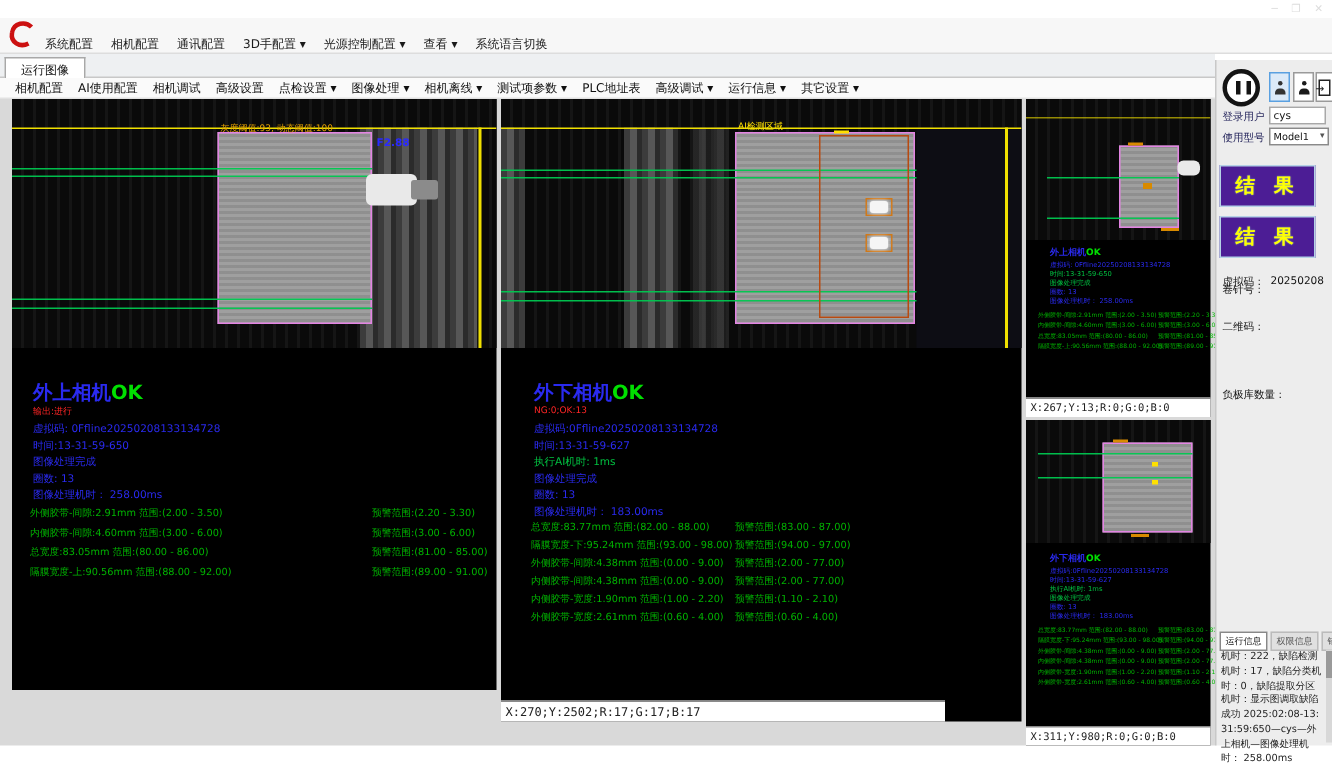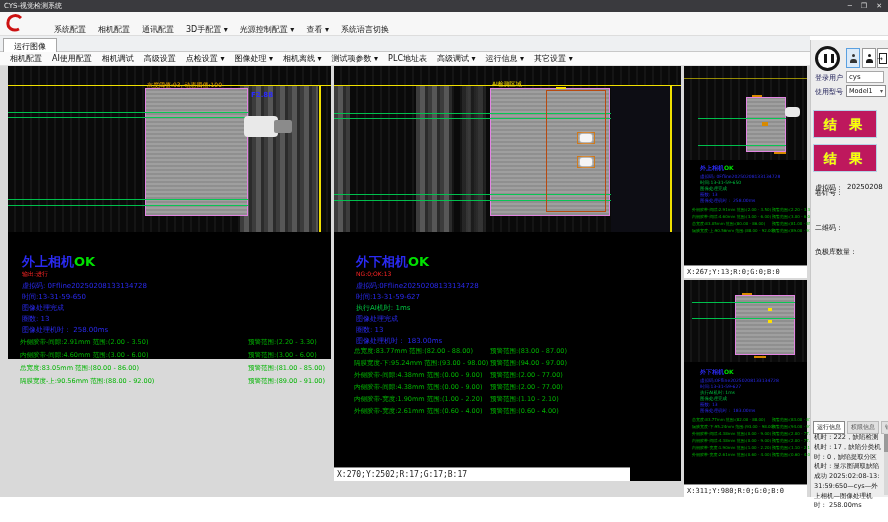--- a/index.html
+++ b/index.html
@@ -6,21 +6,21 @@
   html,body{background:#fff;}
   body{font-family:"DejaVu Sans",sans-serif;}
   .app{position:relative;width:888px;height:522px;overflow:hidden;background:#fff;}
   .abs{position:absolute;}
 
   
   .titlebar{left:0;top:0;width:888px;height:12px;background:#3a3a3e;color:#e8e8e8;font-size:7px;line-height:12px;padding-left:4px;}
   .win-controls{right:2px;top:0;height:12px;display:flex;gap:9px;padding:0 4px;color:#ddd;font-size:7px;line-height:12px;}
   .win-controls span{cursor:default;}
   .menubar{left:0;top:12px;width:888px;height:24px;background:#f7f7f7;border-bottom:1px solid #ddd;}
-  .menu-items{left:30px;top:24px;display:flex;gap:12px;font-size:8px;color:#1a1a1a;white-space:nowrap;margin-left:24px;}
+  .menu-items{left:30px;top:24px;display:flex;gap:12px;font-size:8px;color:#1a1a1a;white-space:nowrap;}
   .tabrow{left:0;top:36px;width:810px;height:16px;background:#eef0f2;border-bottom:1px solid #c8c8c8;}
   .tab{left:3px;top:38px;height:14px;background:#fff;border:1px solid #a8a8a8;border-bottom:none;font-size:8px;padding:2px 10px 0;color:#111;}
   .toolbar{left:0;top:52px;width:810px;height:14px;background:#fafafa;border-bottom:1px solid #e2e2e2;display:flex;align-items:center;gap:10px;padding-left:10px;font-size:8px;color:#111;white-space:nowrap;}
   .main-bg{left:0;top:66px;width:810px;height:431px;background:#d9d9d9;}
 
   
   .cam-panel{background:#000;}
   .cam-img{background:#0b0b0b;overflow:hidden;}
   .streaks{position:absolute;inset:0;background:repeating-linear-gradient(90deg,#0a0a0a 0 6px,#151515 6px 8px);}
   .mach-band{position:absolute;background:repeating-linear-gradient(90deg,#3c3c3c 0 4px,#575757 4px 9px,#2b2b2b 9px 12px);}
@@ -67,21 +67,21 @@
   .person::after{content:'';position:absolute;bottom:0;left:0;width:7px;height:4px;border-radius:3px 3px 0 0;background:#333;}
   .person.dark::before,.person.dark::after{background:#1a1a1a;}
   .door{position:relative;width:8px;height:11px;border:1px solid #222;}
   .door span{position:absolute;left:-3px;top:1px;font-size:7px;color:#222;line-height:8px;}
   .rp-label{position:absolute;font-size:7px;color:#23235a;white-space:nowrap;}
   .rp-strong{position:absolute;font-size:7.5px;color:#1a2a99;font-weight:bold;white-space:nowrap;}
   .rp-box{position:absolute;background:#fff;border:1px solid #a8a8a8;font-size:7px;color:#111;padding:1px 2px;white-space:nowrap;}
   .rp-select{position:absolute;background:#fff;border:1px solid #8a8a8a;font-size:6.5px;color:#111;padding:1px 2px;white-space:nowrap;}
   .rp-select em{font-style:normal;color:#555;float:right;font-size:6px;}
   .rp-value{position:absolute;font-size:7px;color:#111;white-space:nowrap;}
-  .result-box{position:absolute;width:64px;height:28px;background:#be185d;border:1px solid #b5d2e6;
+  .result-box{position:absolute;width:64px;height:28px;background:#4c1d95;border:1px solid #b5d2e6;
     color:#ffff00;font-weight:bold;font-size:13px;letter-spacing:4px;text-align:center;line-height:28px;text-shadow:0 0 1px #9db;}
   .info-tabs{position:absolute;display:flex;gap:2px;}
   .info-tab{font-size:6px;padding:1px 3px;background:#e0e0e0;border:1px solid #bbb;color:#555;white-space:nowrap;}
   .info-tab.active{background:#fff;color:#111;border-color:#888;}
   .log{position:absolute;font-size:6.5px;color:#222;line-height:1.5;word-break:break-all;}
   .vscroll{position:absolute;width:4px;background:#d8d8d8;}
   .vscroll i{position:absolute;left:0;top:1px;width:4px;height:18px;background:#9a9a9a;}
 
   
   .statusbar{left:0;top:498px;width:888px;height:14px;background:#f2f2f2;border-top:1px solid #ccc;display:flex;align-items:center;gap:6px;padding-left:2px;white-space:nowrap;}
@@ -89,23 +89,20 @@
   .badge.y{background:#ffe800;color:#000;}
   .badge.r{background:#ff2d00;color:#fff;}
   .sb-text{font-size:6.5px;color:#333;}
   .sb-msg{font-size:6.5px;color:#555;}
 </style>
 </head>
 <body>
 
 <div class="app">
 
-  <div class="abs titlebar">
-    <span>CYS-视觉检测系统</span>
-  </div>
   <div class="abs win-controls">
     <span>─</span>
     <span>❐</span>
     <span>✕</span>
   </div>
 
   <div class="abs menubar"></div>
   <div class="abs logo" style="left:5px;top:13px;">
     <svg width="20" height="20" viewBox="0 0 20 20">
         <path d="M16 5 C12 1, 4 2, 3 9 C2 15, 8 19, 14 16" stroke="#cc1111" stroke-width="3" fill="none"></path>
@@ -134,21 +131,21 @@
     <span>相机离线 ▾</span>
     <span>测试项参数 ▾</span>
     <span>PLC地址表</span>
     <span>高级调试 ▾</span>
     <span>运行信息 ▾</span>
     <span>其它设置 ▾</span>
   </div>
 
   <div class="abs main-bg"></div>
 
-  <div class="abs cam-panel" style="left:8px;top:66px;width:323px;height:293px;">
+  <div class="abs cam-panel" style="left:8px;top:66px;width:323px;height:394px;">
     <div class="abs cam-img" style="left:0;top:0;width:323px;height:166px;">
       <div class="streaks"></div>
       <div class="mach-band" style="left:232px;top:19px;width:78px;height:147px;"></div>
       <div class="yline-h" style="left:0;top:19px;width:323px;"></div>
       <div class="gray-box" style="left:137px;top:22px;width:103px;height:128px;"></div>
       <div class="gline" style="left:0;top:46px;width:240px;"></div>
       <div class="gline" style="left:0;top:51px;width:240px;"></div>
       <div class="gline" style="left:0;top:133px;width:240px;"></div>
       <div class="gline" style="left:0;top:139px;width:240px;"></div>
       <div class="connector" style="left:236px;top:50px;width:34px;height:21px;"></div>
@@ -321,22 +318,22 @@
       <em>▾</em>
     </div>
 
     <div class="rp-strong" style="left:4px;top:75px;">总结果：</div>
     <div class="result-box" style="left:2px;top:70px;">结 果</div>
     <div class="result-box" style="left:2px;top:104px;">结 果</div>
 
     <div class="rp-label" style="left:4px;top:143px;color:#111;">虚拟码：</div>
     <div class="rp-value" style="left:36px;top:143px;">20250208</div>
     <div class="rp-label" style="left:4px;top:148px;color:#111;">卷针号：</div>
-    <div class="rp-label" style="left:4px;top:183px;color:#111;text-align:right;">二维码：</div>
-    <div class="rp-label" style="left:4px;top:207px;color:#111;">负极库数量：</div>
+    <div class="rp-label" style="left:4px;top:173px;color:#111;text-align:right;">二维码：</div>
+    <div class="rp-label" style="left:4px;top:218px;color:#111;">负极库数量：</div>
 
     <div class="info-tabs" style="left:2px;top:381px;">
       <span class="info-tab active">运行信息</span>
       <span class="info-tab">权限信息</span>
       <span class="info-tab">错误信息</span>
     </div>
     <div class="log" style="left:3px;top:393px;width:68px;height:62px;">机时：222，缺陷检测机时：17，缺陷分类机时：0，缺陷提取分区机时：显示图调取缺陷成功 2025:02:08-13:31:59:650—cys—外上相机—图像处理机时： 258.00ms</div>
     <div class="vscroll" style="left:73px;top:393px;height:62px;">
         <i></i>
       </div>

